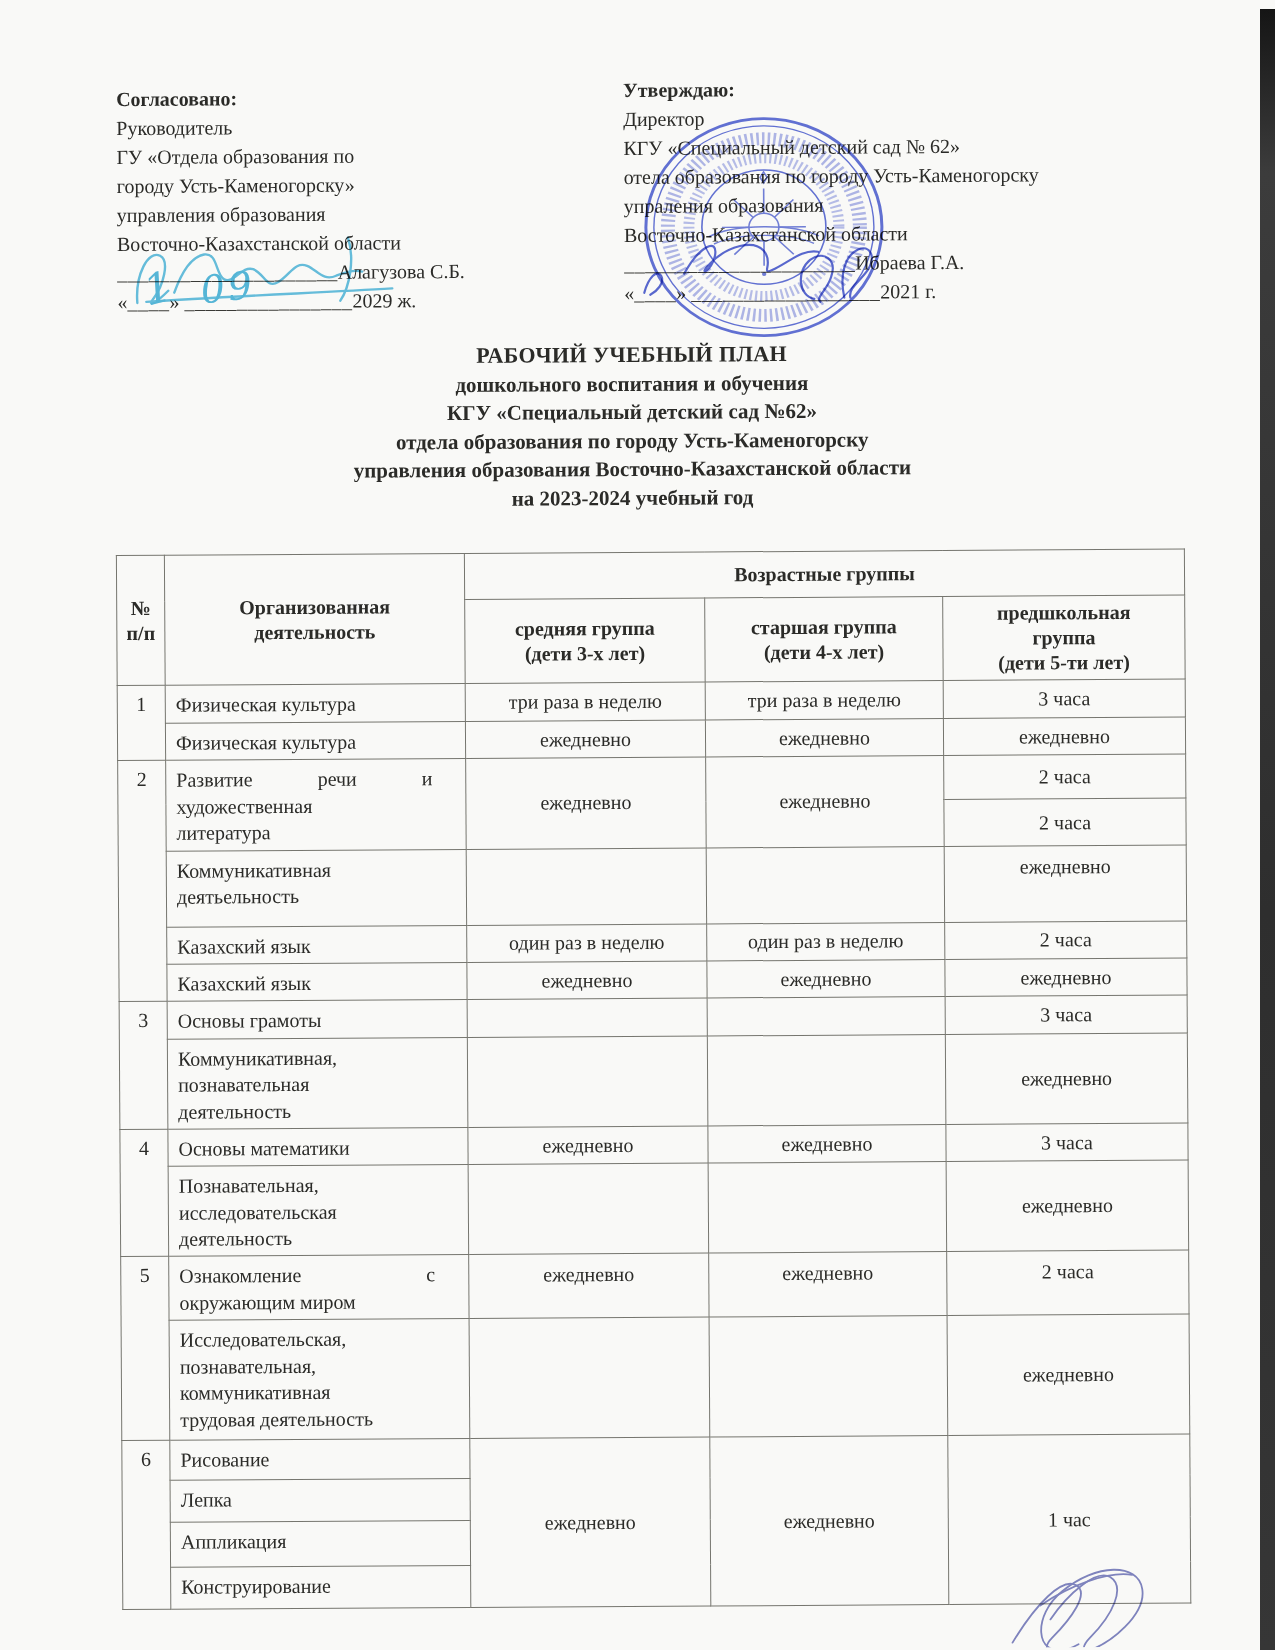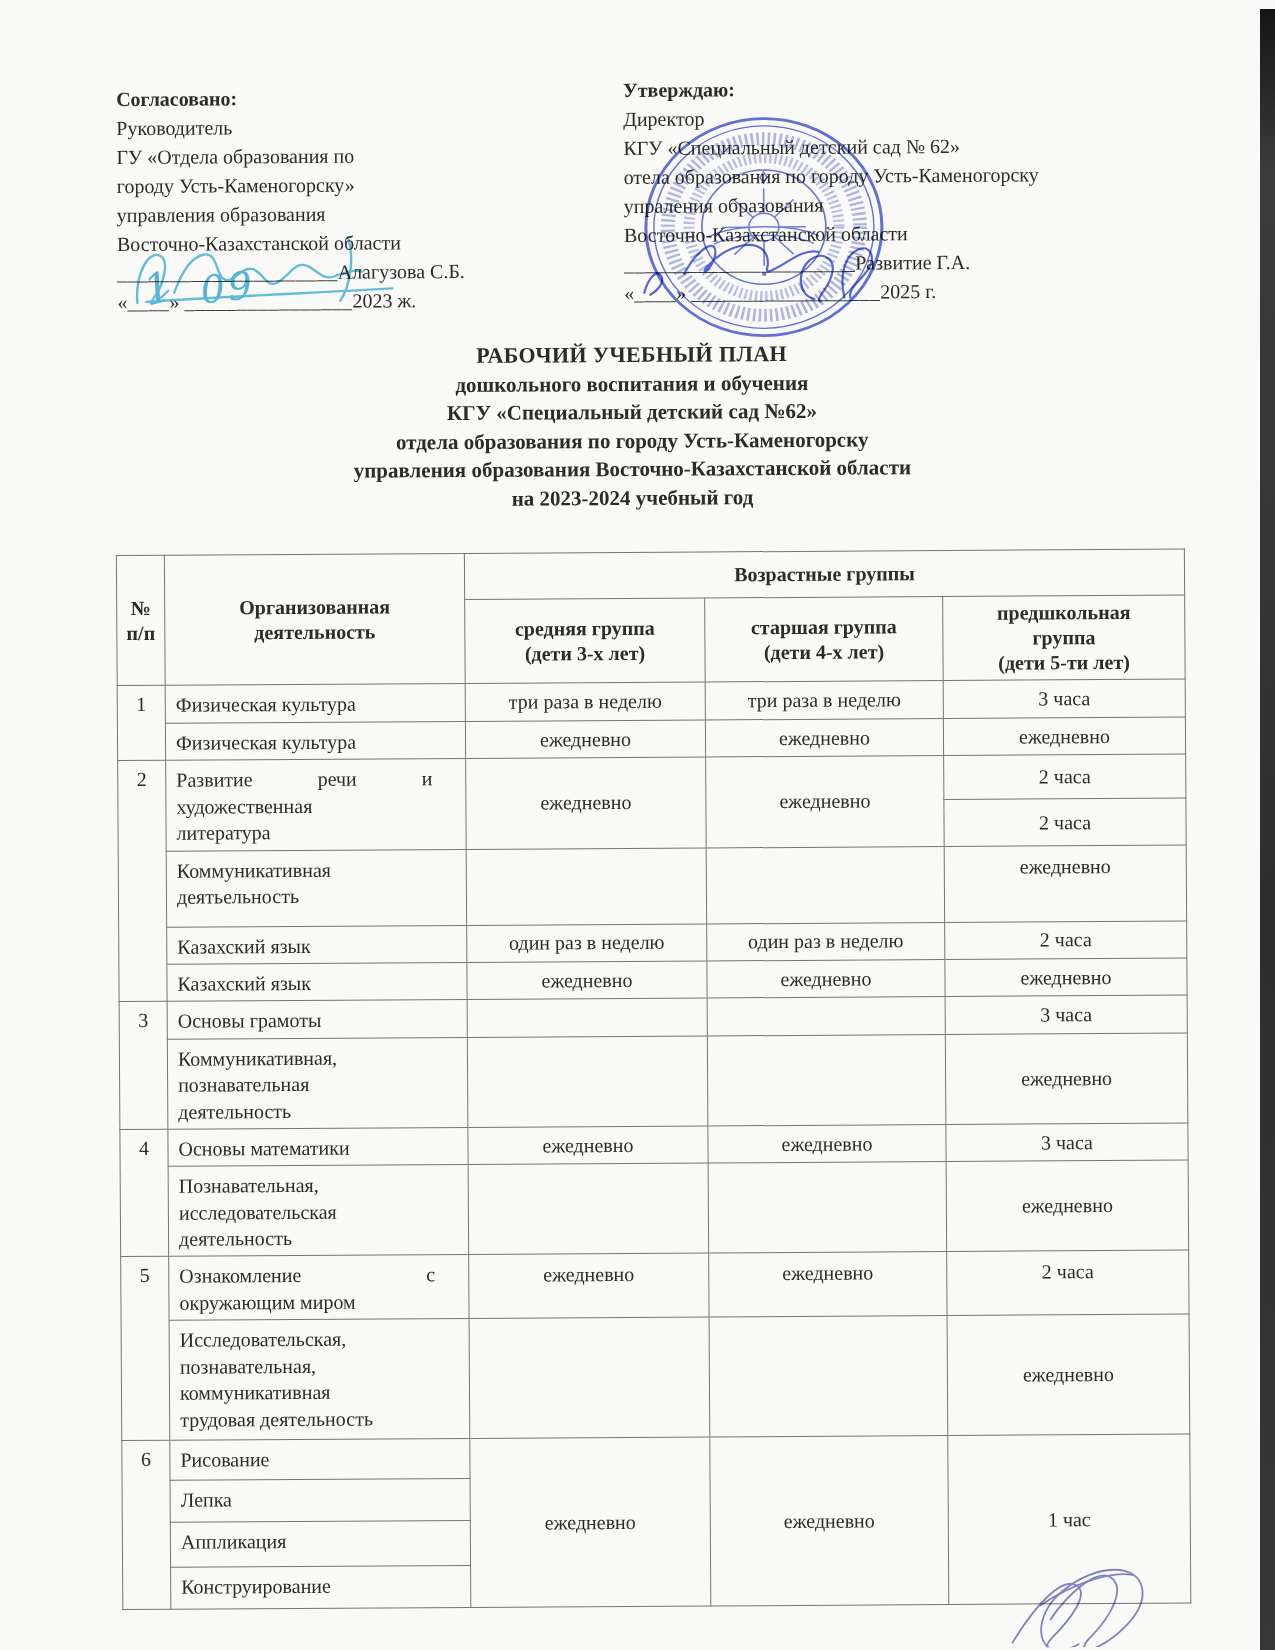--- a/index.html
+++ b/index.html
@@ -47,32 +47,32 @@
   <div class="tilt">
 
     <div class="approval ap-left">
       <div class="ap-title">Согласовано:</div>
       <div>Руководитель</div>
       <div>ГУ «Отдела образования по</div>
       <div>городу Усть-Каменогорску»</div>
       <div>управления образования</div>
       <div>Восточно-Казахстанской области</div>
       <div><span class="blank">_____________________</span><span>Алагузова С.Б.</span></div>
-      <div><span>«</span><span class="blank">____</span><span>»</span> <span class="blank">________________</span><span>2023 ж.</span></div>
+      <div><span>«</span><span class="blank">____</span><span>»</span> <span class="blank">________________</span><span>2029 ж.</span></div>
     </div>
 
     <div class="approval ap-right">
       <div class="ap-title">Утверждаю:</div>
       <div>Директор</div>
       <div>КГУ «Специальный детский сад № 62»</div>
       <div>отела образования по городу Усть-Каменогорску</div>
       <div>упраления образования</div>
       <div>Восточно-Казахстанской области</div>
-      <div><span class="blank">______________________</span><span>Развитие Г.А.</span></div>
-      <div><span>«</span><span class="blank">____</span><span>»</span> <span class="blank">__________________</span><span>2025 г.</span></div>
+      <div><span class="blank">______________________</span><span>Ибраева Г.А.</span></div>
+      <div><span>«</span><span class="blank">____</span><span>»</span> <span class="blank">__________________</span><span>2021 г.</span></div>
     </div>
 
     <div class="title-block">
       <div class="t-line t-main">РАБОЧИЙ УЧЕБНЫЙ ПЛАН</div>
       <div class="t-line">дошкольного воспитания и обучения</div>
       <div class="t-line">КГУ «Специальный детский сад №62»</div>
       <div class="t-line">отдела образования по городу Усть-Каменогорску</div>
       <div class="t-line">управления образования Восточно-Казахстанской области</div>
       <div class="t-line">на 2023-2024 учебный год</div>
     </div>

